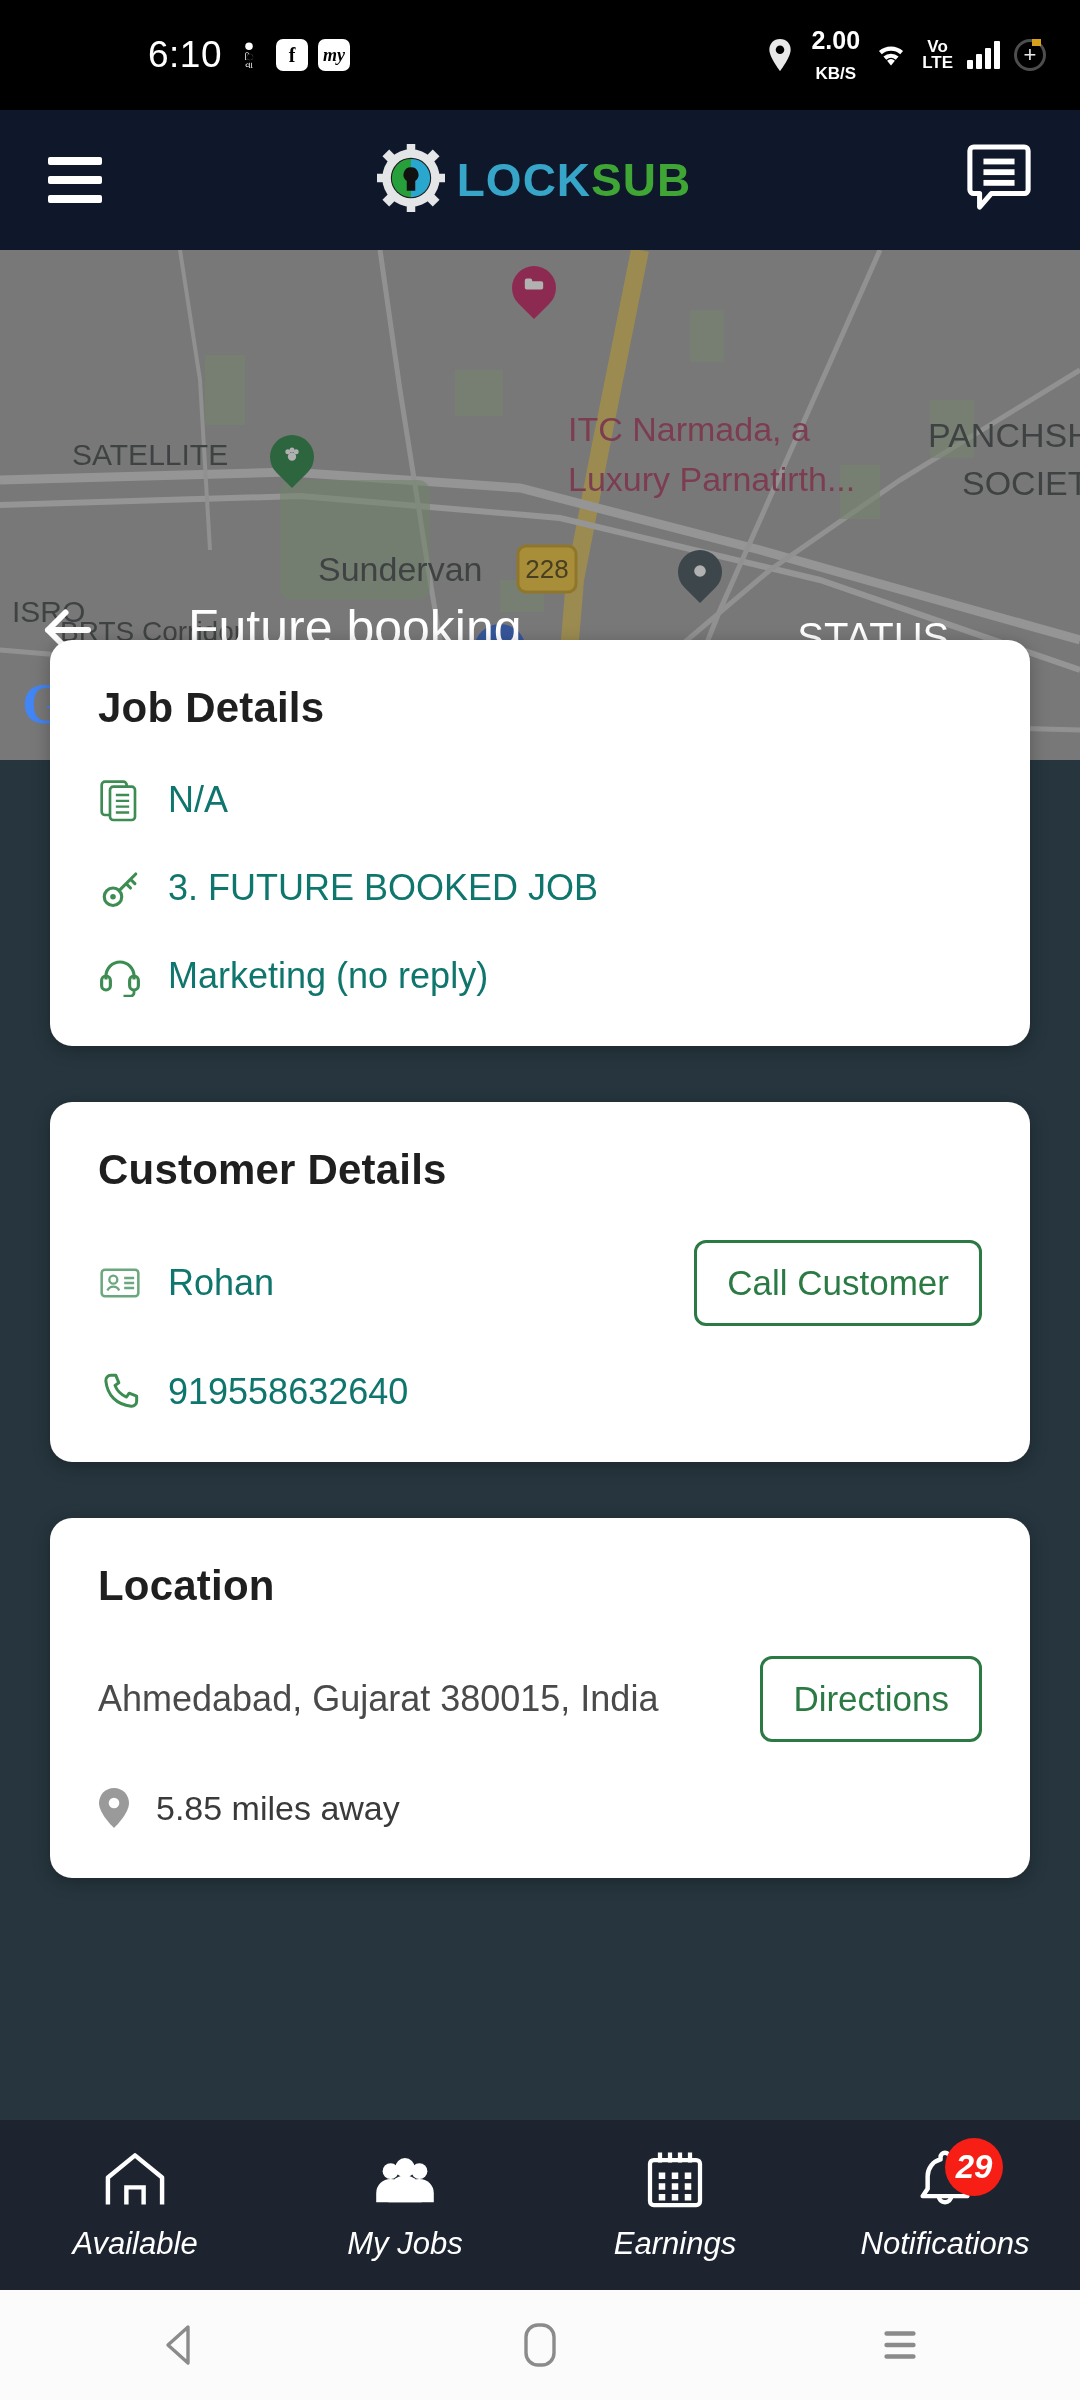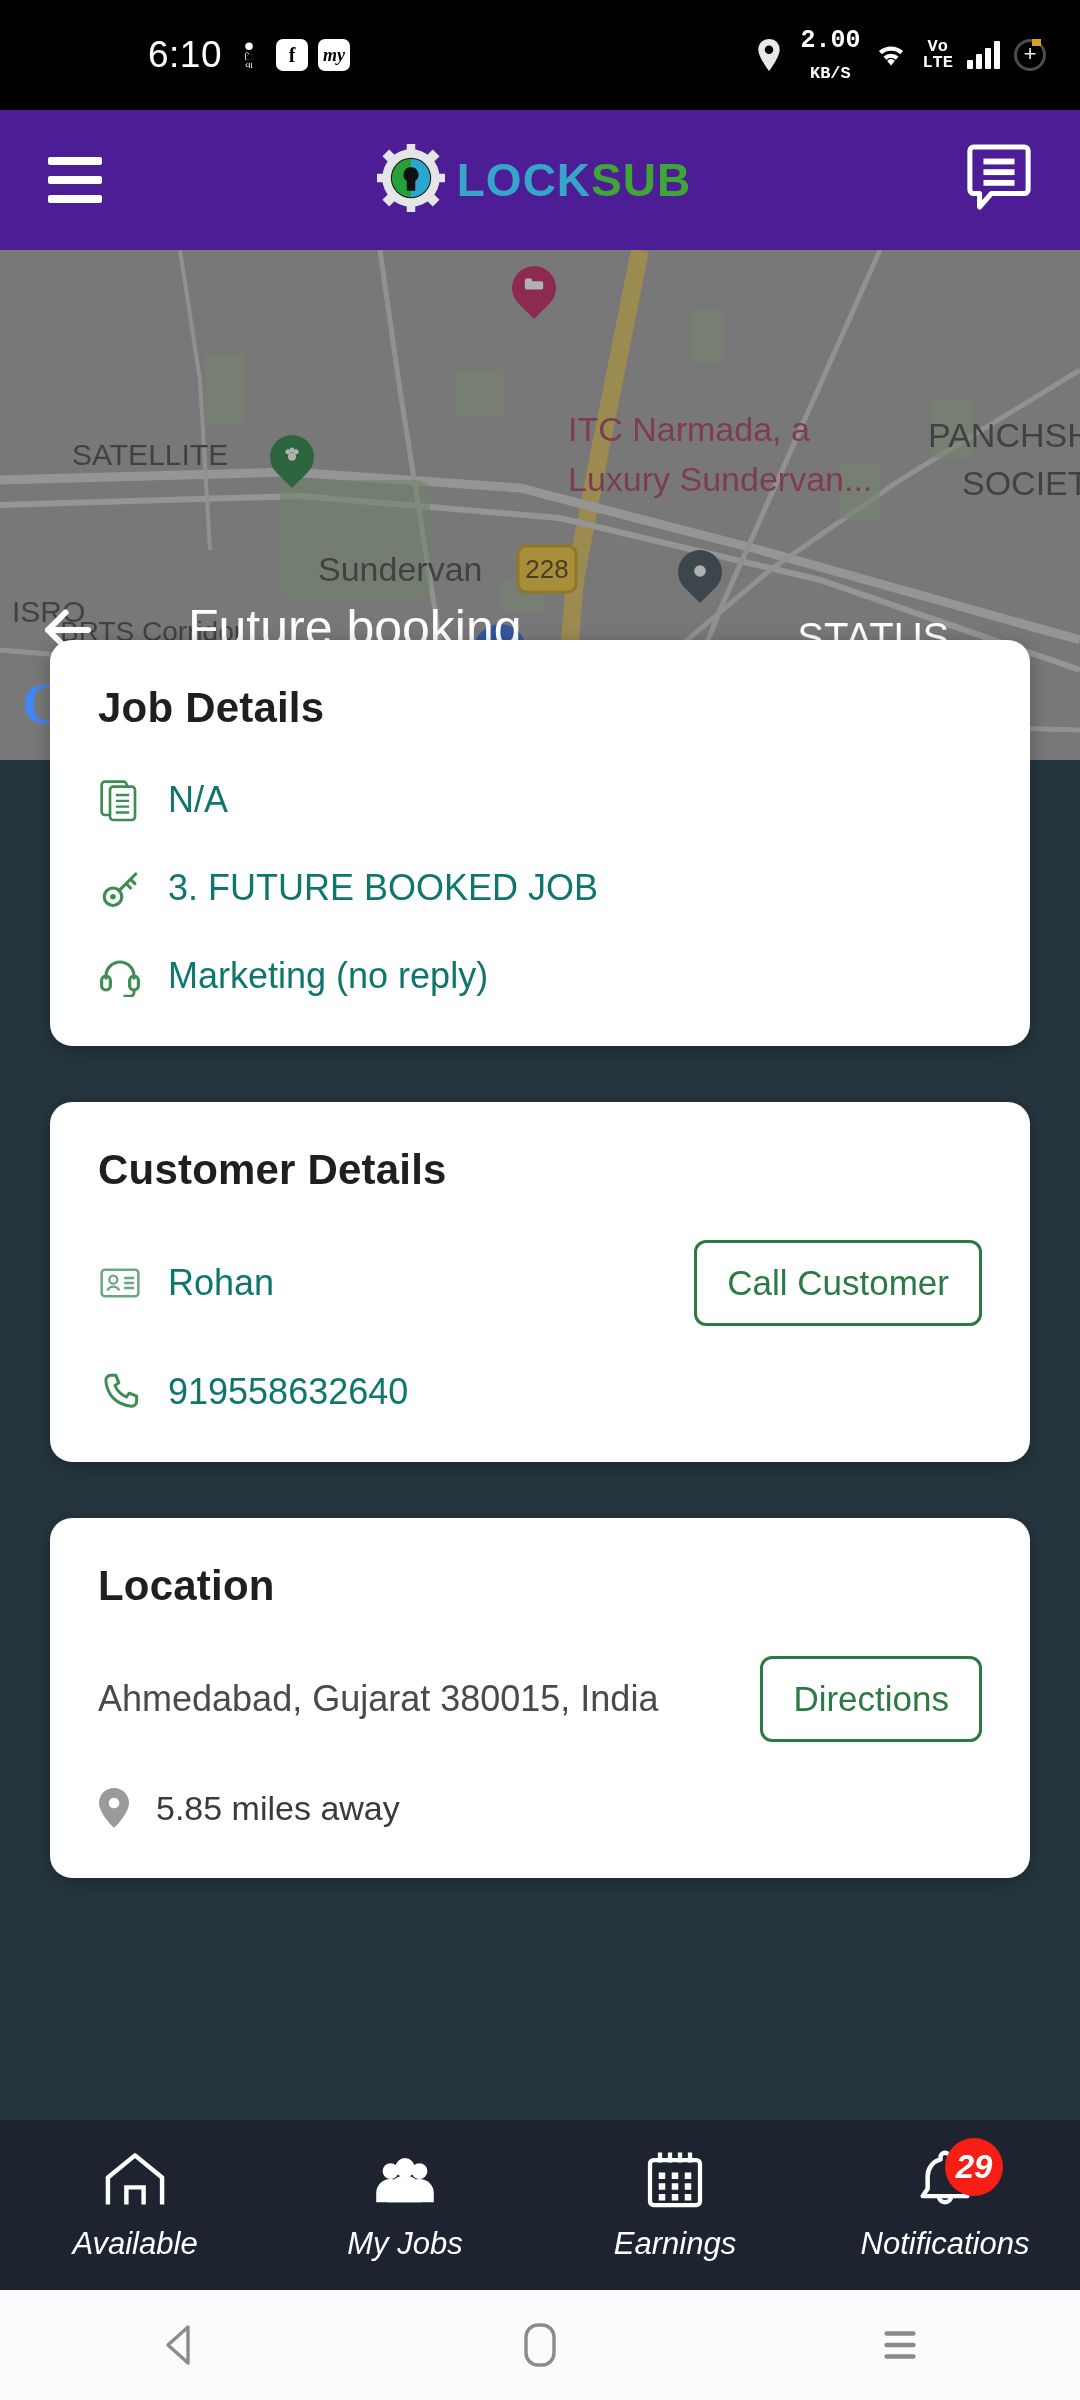--- a/index.html
+++ b/index.html
@@ -19,40 +19,40 @@
   }
   .sb-left{ display:flex; align-items:center; gap:10px; padding-left:148px; }
   .sb-clock{ font-size:37px; font-weight:400; letter-spacing:.5px; }
   .sb-ic{ width:34px; height:34px; display:flex; align-items:center; justify-content:center; }
   .gicon{
     background:#fff; color:#000; border-radius:7px;
     width:32px;height:32px; font-size:20px; font-weight:bold;
     display:flex;align-items:center;justify-content:center;
     font-family:"Liberation Serif", serif;
   }
-  .sb-right{ display:flex; align-items:center; gap:14px;font-family:Liberation Mono, monospace; }
+  .sb-right{ display:flex; align-items:center; gap:14px; }
   .netspeed{ text-align:center; line-height:1; }
   .netspeed .a{ font-size:25px; font-weight:bold; display:block; }
   .netspeed .b{ font-size:17px; font-weight:bold; display:block; margin-top:12px;}
   .volte{ text-align:center; line-height:.95; font-size:17px; font-weight:bold;}
   .bars{ display:flex; align-items:flex-end; gap:3px; height:28px;}
   .bars i{ display:block; width:6px; background:#fff; border-radius:1px;}
   .bars i:nth-child(1){height:9px}.bars i:nth-child(2){height:15px}
   .bars i:nth-child(3){height:21px}.bars i:nth-child(4){height:28px}
   .battplus{
     width:32px;height:32px;border-radius:50%;
     border:3px solid #4d4d4d; color:#e8e8e8;
     display:flex;align-items:center;justify-content:center;
     font-size:22px; position:relative;
   }
   .battplus::after{content:"";position:absolute;top:-3px;right:2px;width:9px;height:7px;background:#d6a21b;}
 
   
   .appbar{
-    height:140px; background:#4c1d95;
+    height:140px; background:#0f172a;
     display:flex; align-items:center; justify-content:space-between;
     padding:0 48px;
   }
   .hamburger{ display:flex; flex-direction:column; gap:11px; cursor:pointer;}
   .hamburger span{ display:block; width:54px; height:8px; background:#fff; border-radius:2px;}
   .brand{ display:flex; align-items:center; gap:12px; }
   .brand-text{ font-size:46px; font-weight:bold; letter-spacing:1px; }
   .brand-text .lock{ color:#36a5c8; }
   .brand-text .sub{ color:#3fa535; }
 
@@ -259,21 +259,21 @@
   </div>
   <div class="pin" style="--pc:#37474f; left:678px; top:300px;">
     <svg style="position:absolute;left:12px;top:11px" width="20" height="20" viewBox="0 0 24 24">
         <circle cx="12" cy="12" r="7" fill="#fff"></circle>
       </svg>
   </div>
 
   <span class="mlabel" style="left:72px;  top:188px; font-size:30px;">SATELLITE</span>
   <span class="mlabel" style="left:318px; top:300px; font-size:34px;">Sundervan</span>
   <span class="mlabel red" style="left:568px; top:160px; font-size:34px;">ITC Narmada, a</span>
-  <span class="mlabel red" style="left:568px; top:210px; font-size:34px;">Luxury Sundervan...</span>
+  <span class="mlabel red" style="left:568px; top:210px; font-size:34px;">Luxury Parnatirth...</span>
   <span class="mlabel" style="left:928px; top:166px; font-size:34px;">PANCHSH</span>
   <span class="mlabel" style="left:962px; top:214px; font-size:34px;">SOCIET</span>
   <span class="mlabel" style="left:60px;  top:366px; font-size:28px;">BRTS Corridor</span>
   <span class="mlabel" style="left:740px; top:410px; font-size:34px;">Nehrunagar</span>
   <span class="mlabel" style="left:740px; top:462px; font-size:34px;">GSRTC Bus Stop</span>
   <span class="mlabel" style="left:12px;  top:345px; font-size:30px;">ISRO</span>
   <span class="mlabel" style="left:250px; top:455px; font-size:30px;">Parnatirth Rd</span>
 
   <div class="mapdim"></div>
 

